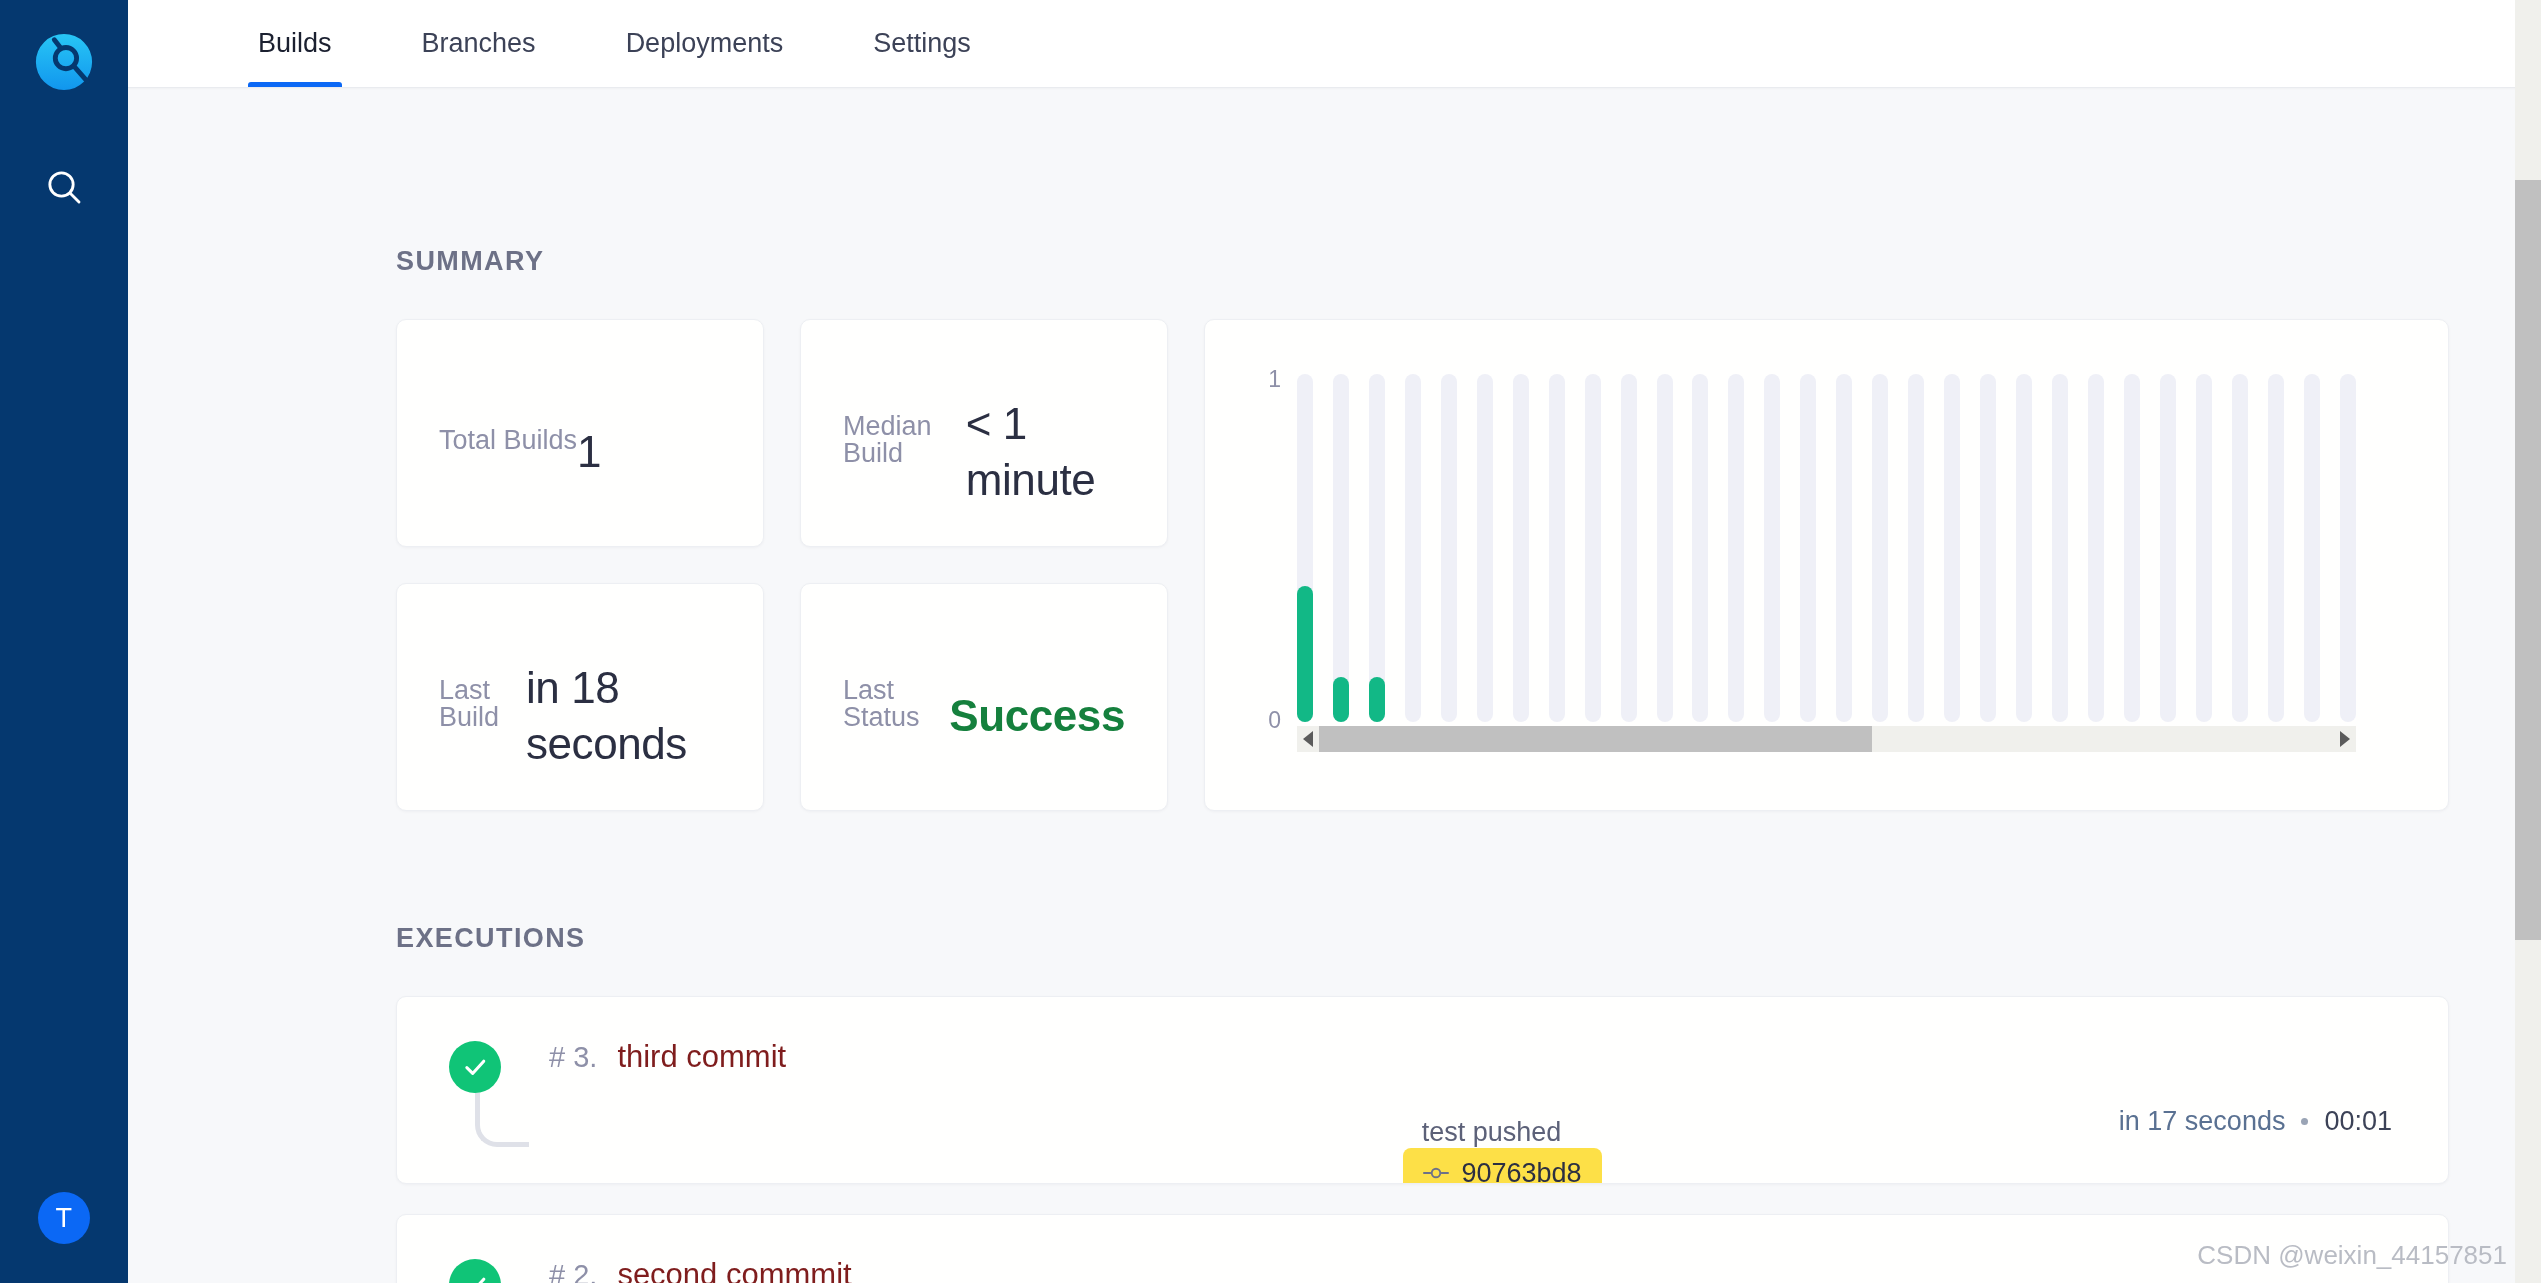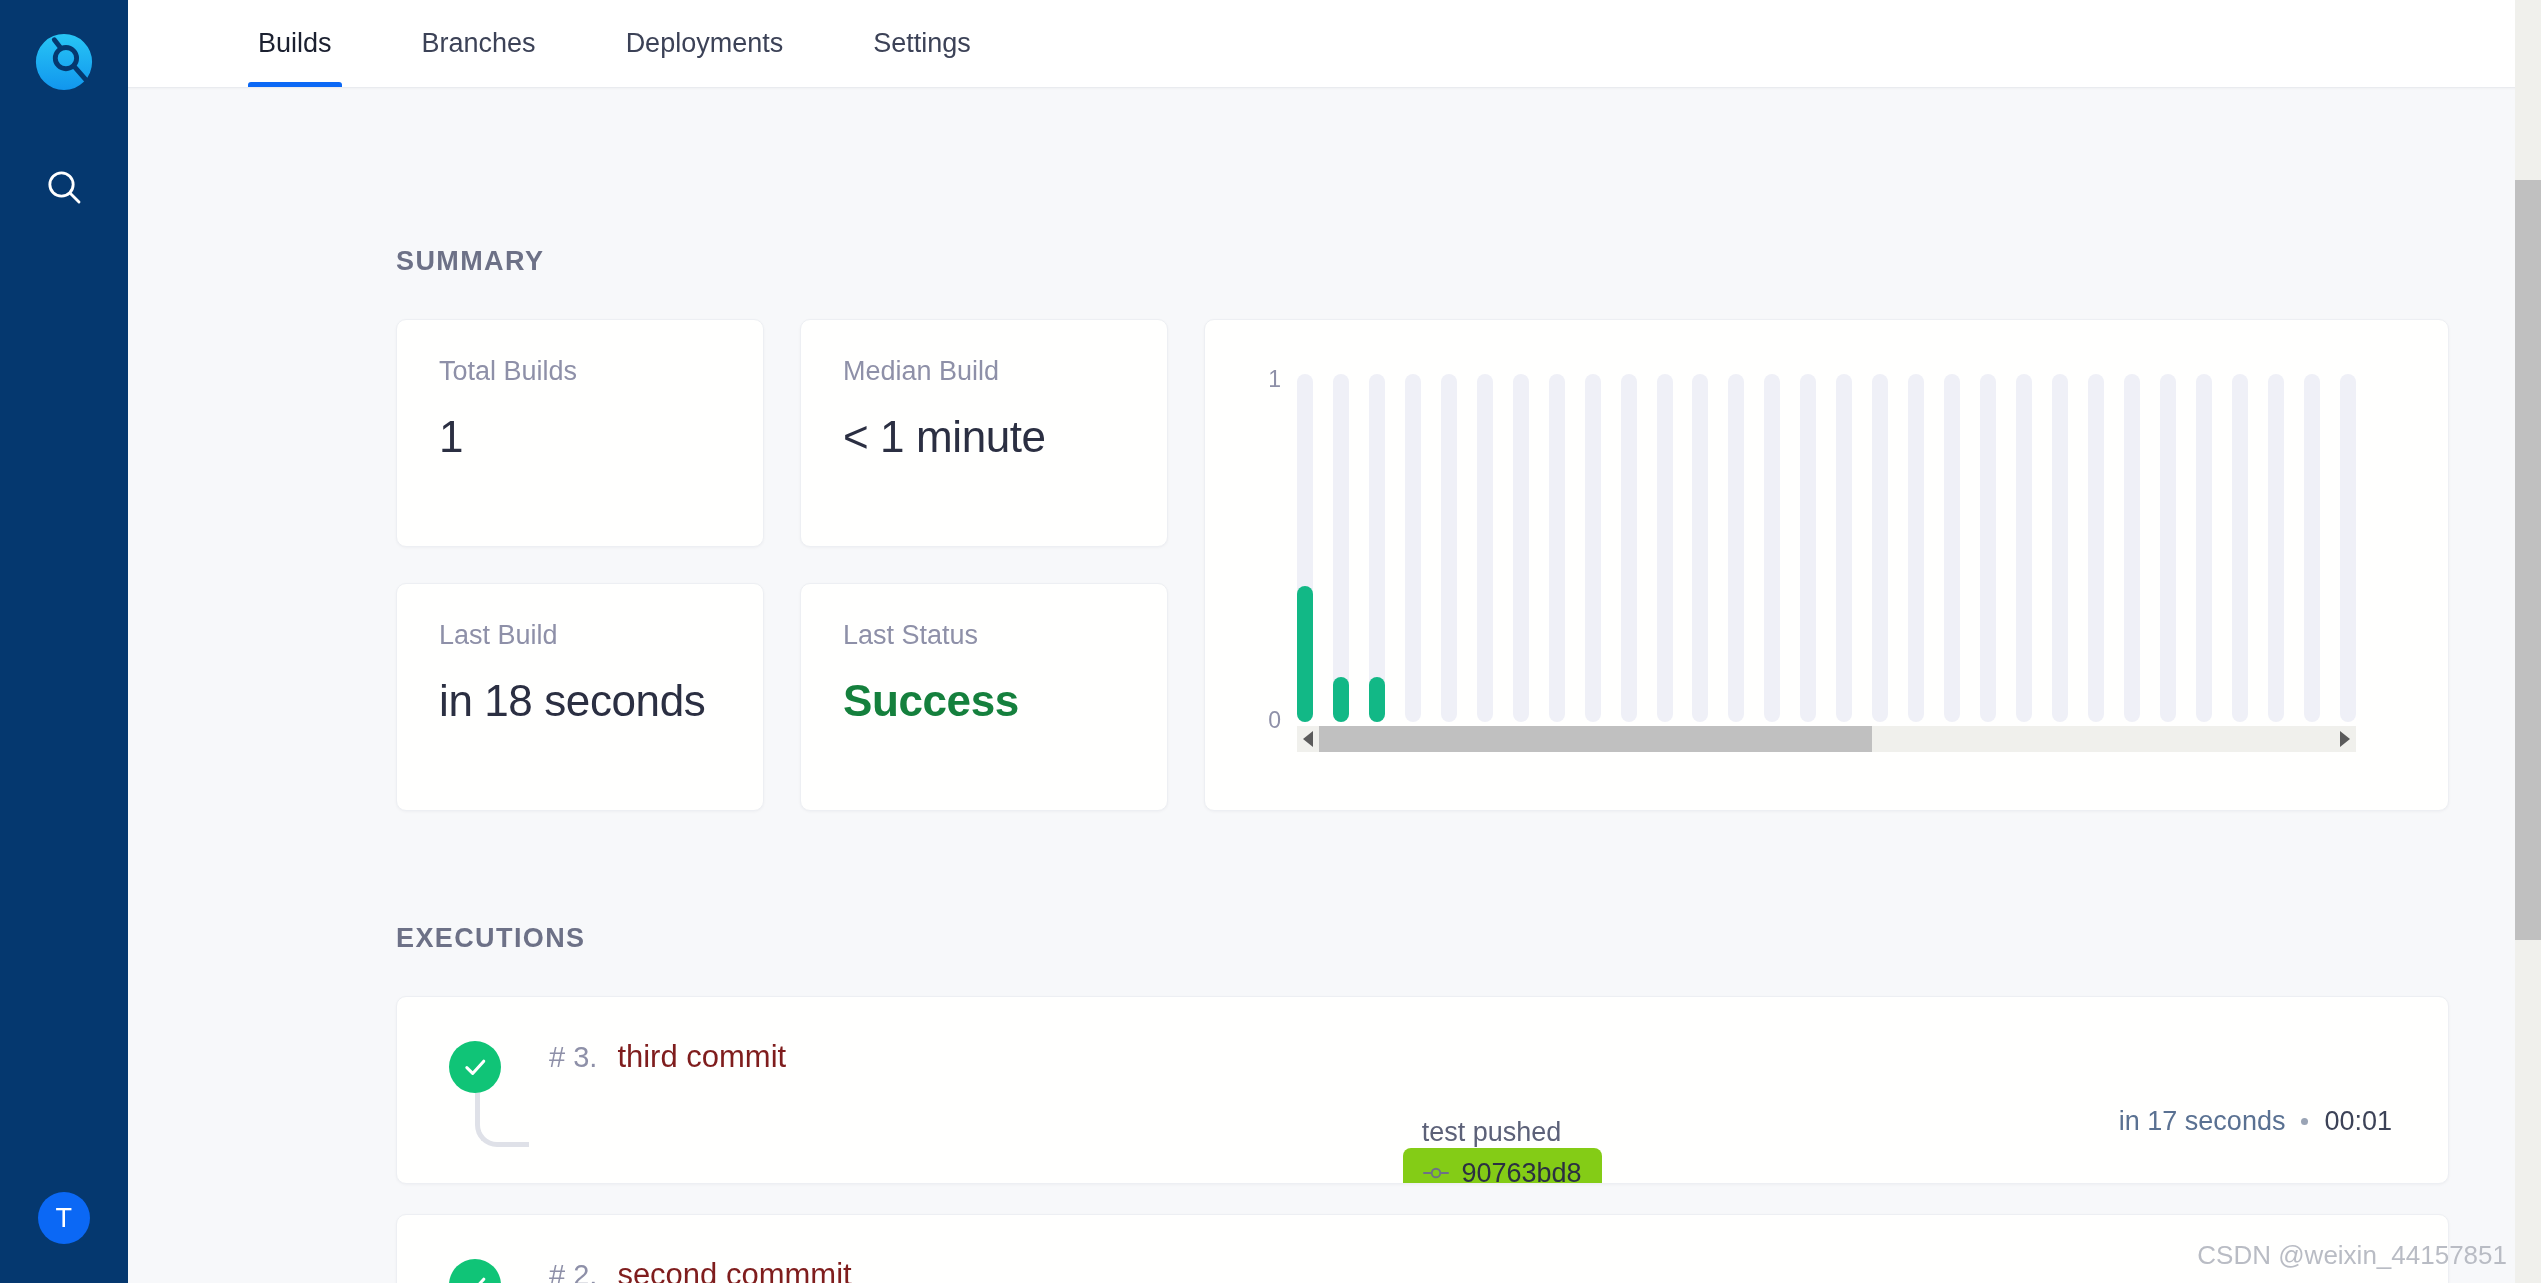--- a/index.html
+++ b/index.html
@@ -172,21 +172,22 @@
     border: 1px solid #edeff3;
     box-shadow: 0 1px 3px rgba(16,24,40,0.04);
   }
 
   .stat-card {
     flex: 1 1 0;
     min-width: 0;
     height: 228px;
     padding: 38px 42px 0 42px;
     display: flex;
-    flex-direction: column;
+    flex-direction: row;
+    align-items: center;
   }
 
   .stat-label {
     font-size: 27px;
     color: #8e90a8;
     line-height: 1;
     margin-bottom: 24px;
   }
 
   .stat-value {
@@ -358,21 +359,21 @@
   .exec-actor {
     font-size: 27px;
     color: #5c6178;
     margin-right: 22px;
     white-space: nowrap;
   }
   .chip {
     display: inline-flex;
     align-items: center;
     gap: 12px;
-    background: #84cc16;
+    background: #fde047;
     border-radius: 8px;
     padding: 10px 20px;
     font-size: 27px;
     color: #2b2f42;
     white-space: nowrap;
     cursor: pointer;
   }
   .exec-to {
     font-size: 27px;
     color: #5c6178;

